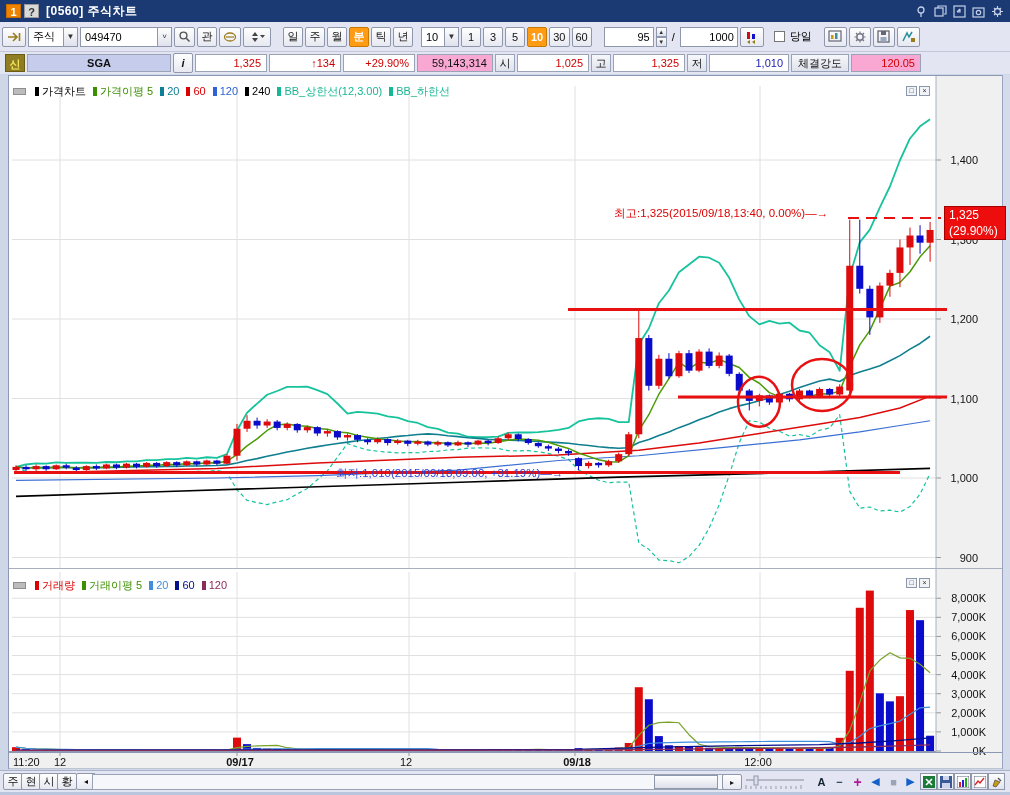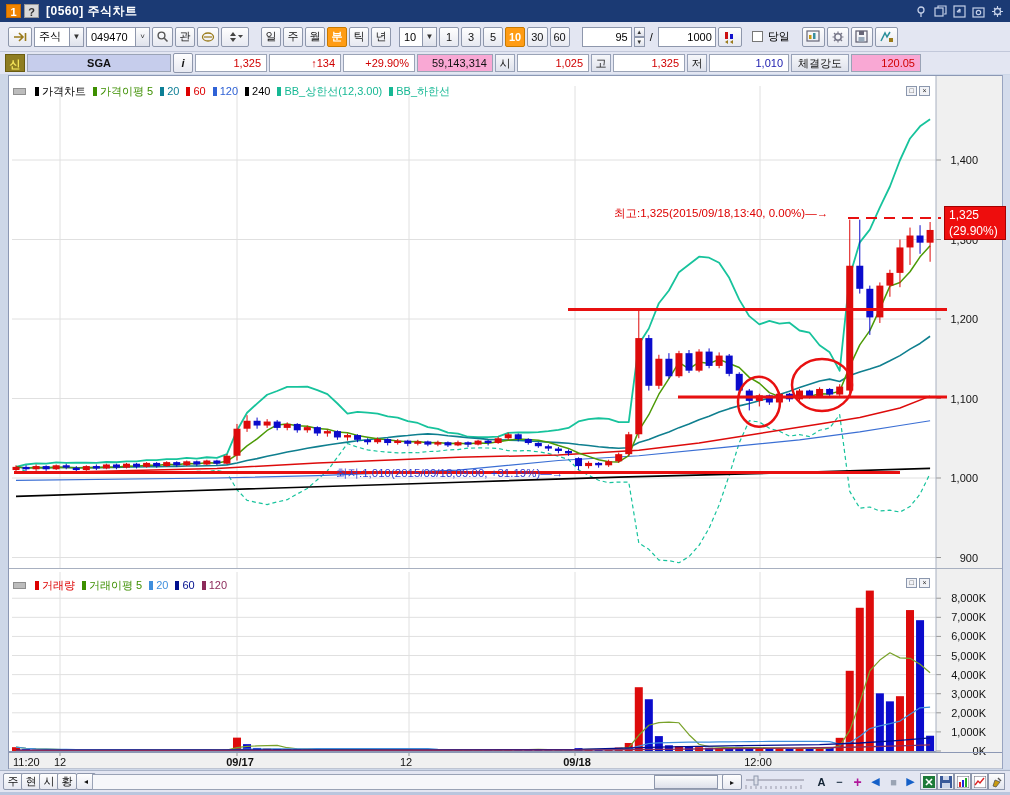--- a/index.html
+++ b/index.html
@@ -8,21 +8,21 @@
 #app{position:relative;width:1010px;height:795px;background:#b9c6de}
 
 #titlebar{position:absolute;left:0;top:0;width:1010px;height:22px;background:#1b3a74;display:flex;align-items:center;padding:0 6px;color:#fff}
 .tb-badge{display:inline-block;width:15px;height:14px;line-height:14px;text-align:center;font-weight:bold;font-size:11px;margin-right:3px}
 .tb-one{background:#ef8300;color:#fff;border:1px solid #c96c00}
 .tb-help{background:#d9d9d9;color:#333;border:1px solid #9a9a9a}
 .tb-title{font-weight:bold;font-size:12px;margin-left:4px;letter-spacing:.5px}
 .tb-icons{margin-left:auto;display:flex;gap:6px;align-items:center}
 .tb-icons svg{display:block}
 
-#toolbar{position:absolute;left:0;top:22px;width:1010px;height:30px;background:#e3e6f2;border-bottom:1px solid #c2c8da;display:flex;align-items:center;padding:0 8px;gap:2px}
+#toolbar{position:absolute;left:0;top:22px;width:1010px;height:30px;background:#e3e6f2;border-bottom:1px solid #c2c8da;display:flex;align-items:center;padding:0 2px;gap:2px}
 .btn{height:20px;min-width:20px;padding:0 3px;background:linear-gradient(#fefefe,#e7e9f1);border:1px solid #8e97ac;border-radius:2px;display:flex;align-items:center;justify-content:center;color:#111;cursor:pointer}
 .btn.active{background:#ff9c14;color:#fff;font-weight:bold;border-color:#c87a00}
 .combo{height:20px;background:#fff;border:1px solid #8e97ac;display:flex;align-items:center}
 .combo .cv{padding:0 4px;flex:1}
 .combo .arr{width:14px;height:18px;background:linear-gradient(#fdfdfd,#dfe2ec);border-left:1px solid #8e97ac;display:flex;align-items:center;justify-content:center;font-size:8px;color:#333}
 .numin{height:20px;background:#fff;border:1px solid #8e97ac;display:flex;align-items:center;justify-content:flex-end;padding:0 3px}
 .spincol{display:flex;flex-direction:column;width:11px;height:20px}
 .spincol span{flex:1;background:linear-gradient(#fdfdfd,#dfe2ec);border:1px solid #8e97ac;font-size:6px;line-height:8px;text-align:center;color:#333}
 .gap6{margin-left:6px}.gap10{margin-left:10px}
 .chk{width:11px;height:11px;background:#fff;border:1px solid #777;margin:0 3px 0 8px}
@@ -103,21 +103,21 @@
     <span class="btn">
         <svg width="16" height="12">
           <path d="M2 6h8M7 2l4 4-4 4" stroke="#9a7b1a" stroke-width="1.6" fill="none"></path>
           <line x1="13.5" y1="2" x2="13.5" y2="10" stroke="#9a7b1a" stroke-width="1.6"></line>
         </svg>
       </span>
     <span class="combo" style="width:50px">
         <span class="cv">주식</span>
         <span class="arr">▼</span>
       </span>
-    <span class="combo" style="width:64px">
+    <span class="combo" style="width:92px">
         <span class="cv">049470</span>
         <span class="arr">˅</span>
       </span>
     <span class="btn">
         <svg width="13" height="13">
           <circle cx="5.5" cy="5.5" r="3.4" fill="none" stroke="#555" stroke-width="1.4"></circle>
           <line x1="8.3" y1="8.3" x2="11.5" y2="11.5" stroke="#555" stroke-width="1.6"></line>
         </svg>
       </span>
     <span class="btn">관</span>

